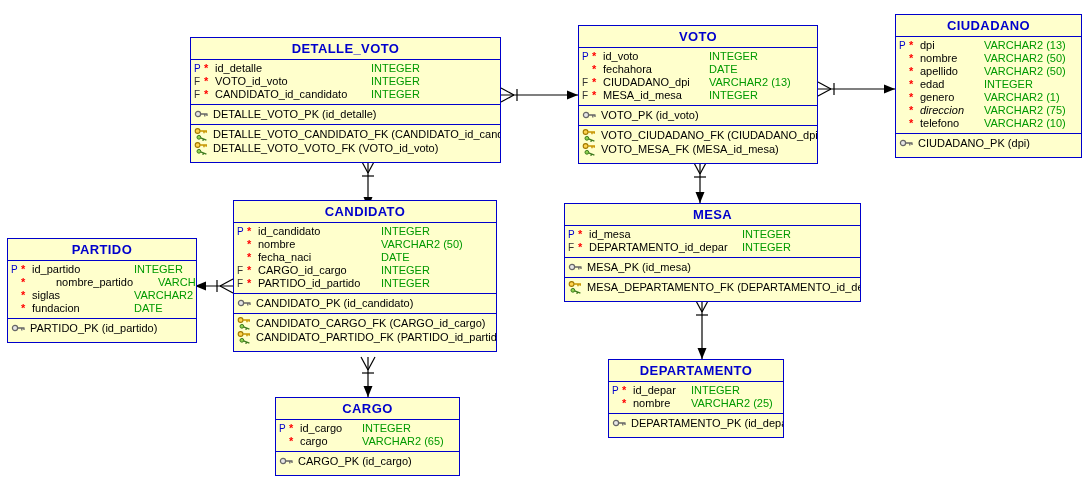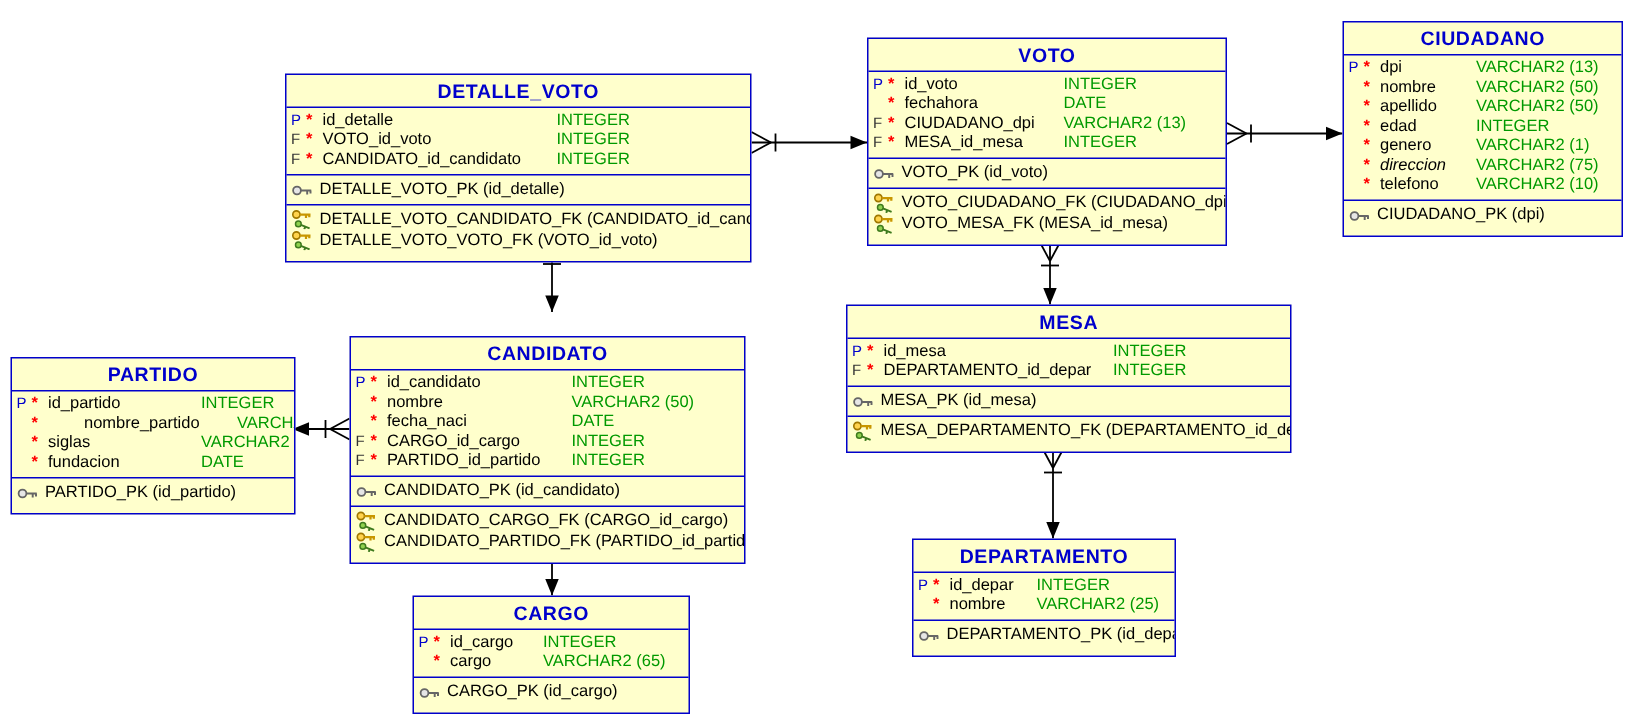--- a/index.html
+++ b/index.html
@@ -24,30 +24,30 @@
     display:flex;align-items:center;height:13px;line-height:13px;
     font-size:11px;white-space:nowrap;overflow:hidden;padding-left:3px;
   }
   .kmark{width:10px;flex:none;font-size:10px;}
   .kmark.P{color:var(--pk-mark,#0000CC);}
   .kmark.F{color:#333333;}
   .star{width:11px;flex:none;color:var(--req-red,#FF0000);font-weight:bold;font-size:11px;}
   .cname{flex:none;color:#000;overflow:hidden;}
   .ctype{flex:none;color:var(--type-green,#009900);}
   .keyrow{
-    display:flex;align-items:flex-end;height:14px;line-height:14px;gap:4px;
+    display:flex;align-items:center;height:14px;line-height:14px;gap:4px;
     font-size:11px;color:#000;white-space:nowrap;overflow:hidden;padding-left:3px;
   }
   .icon{flex:none;display:inline-flex;width:15px;justify-content:center;}
 </style>
 </head>
 <body>
 
 <div id="canvas" style="width: 1085px; height: 483px; background: rgb(255, 255, 255);">
-    <div class="tbl" style="left: 190px; top: 37px; width: 311px; margin-top: 12px;">
+    <div class="tbl" style="left: 190px; top: 37px; width: 311px;">
       <div class="tbl-title">DETALLE_VOTO</div>
       <div class="sec">
         <div class="row">
           <span class="kmark P">P</span>
           <span class="star">*</span>
           <span class="cname" style="width: 156px;">id_detalle</span>
           <span class="ctype">INTEGER</span>
         </div>
         <div class="row">
           <span class="kmark F">F</span>
@@ -213,21 +213,21 @@
           <span class="icon">
             <svg width="15" height="12" viewBox="0 0 15 12" aria-hidden="true">
               <circle cx="4" cy="6" r="2.6" fill="#E6E6E6" stroke="#666" stroke-width="1.2"></circle>
               <path d="M6.6 6 H13.5 M10.8 6 v2.6 M13 6 v2" stroke="#666" stroke-width="1.3" fill="none"></path>
             </svg>
           </span>
           <span>CIUDADANO_PK (dpi)</span>
         </div>
       </div>
     </div>
-    <div class="tbl" style="left: 233px; top: 224px; width: 264px;">
+    <div class="tbl" style="left: 233px; top: 200px; width: 264px;">
       <div class="tbl-title">CANDIDATO</div>
       <div class="sec">
         <div class="row">
           <span class="kmark P">P</span>
           <span class="star">*</span>
           <span class="cname" style="width: 123px;">id_candidato</span>
           <span class="ctype">INTEGER</span>
         </div>
         <div class="row">
           <span class="kmark "></span>

